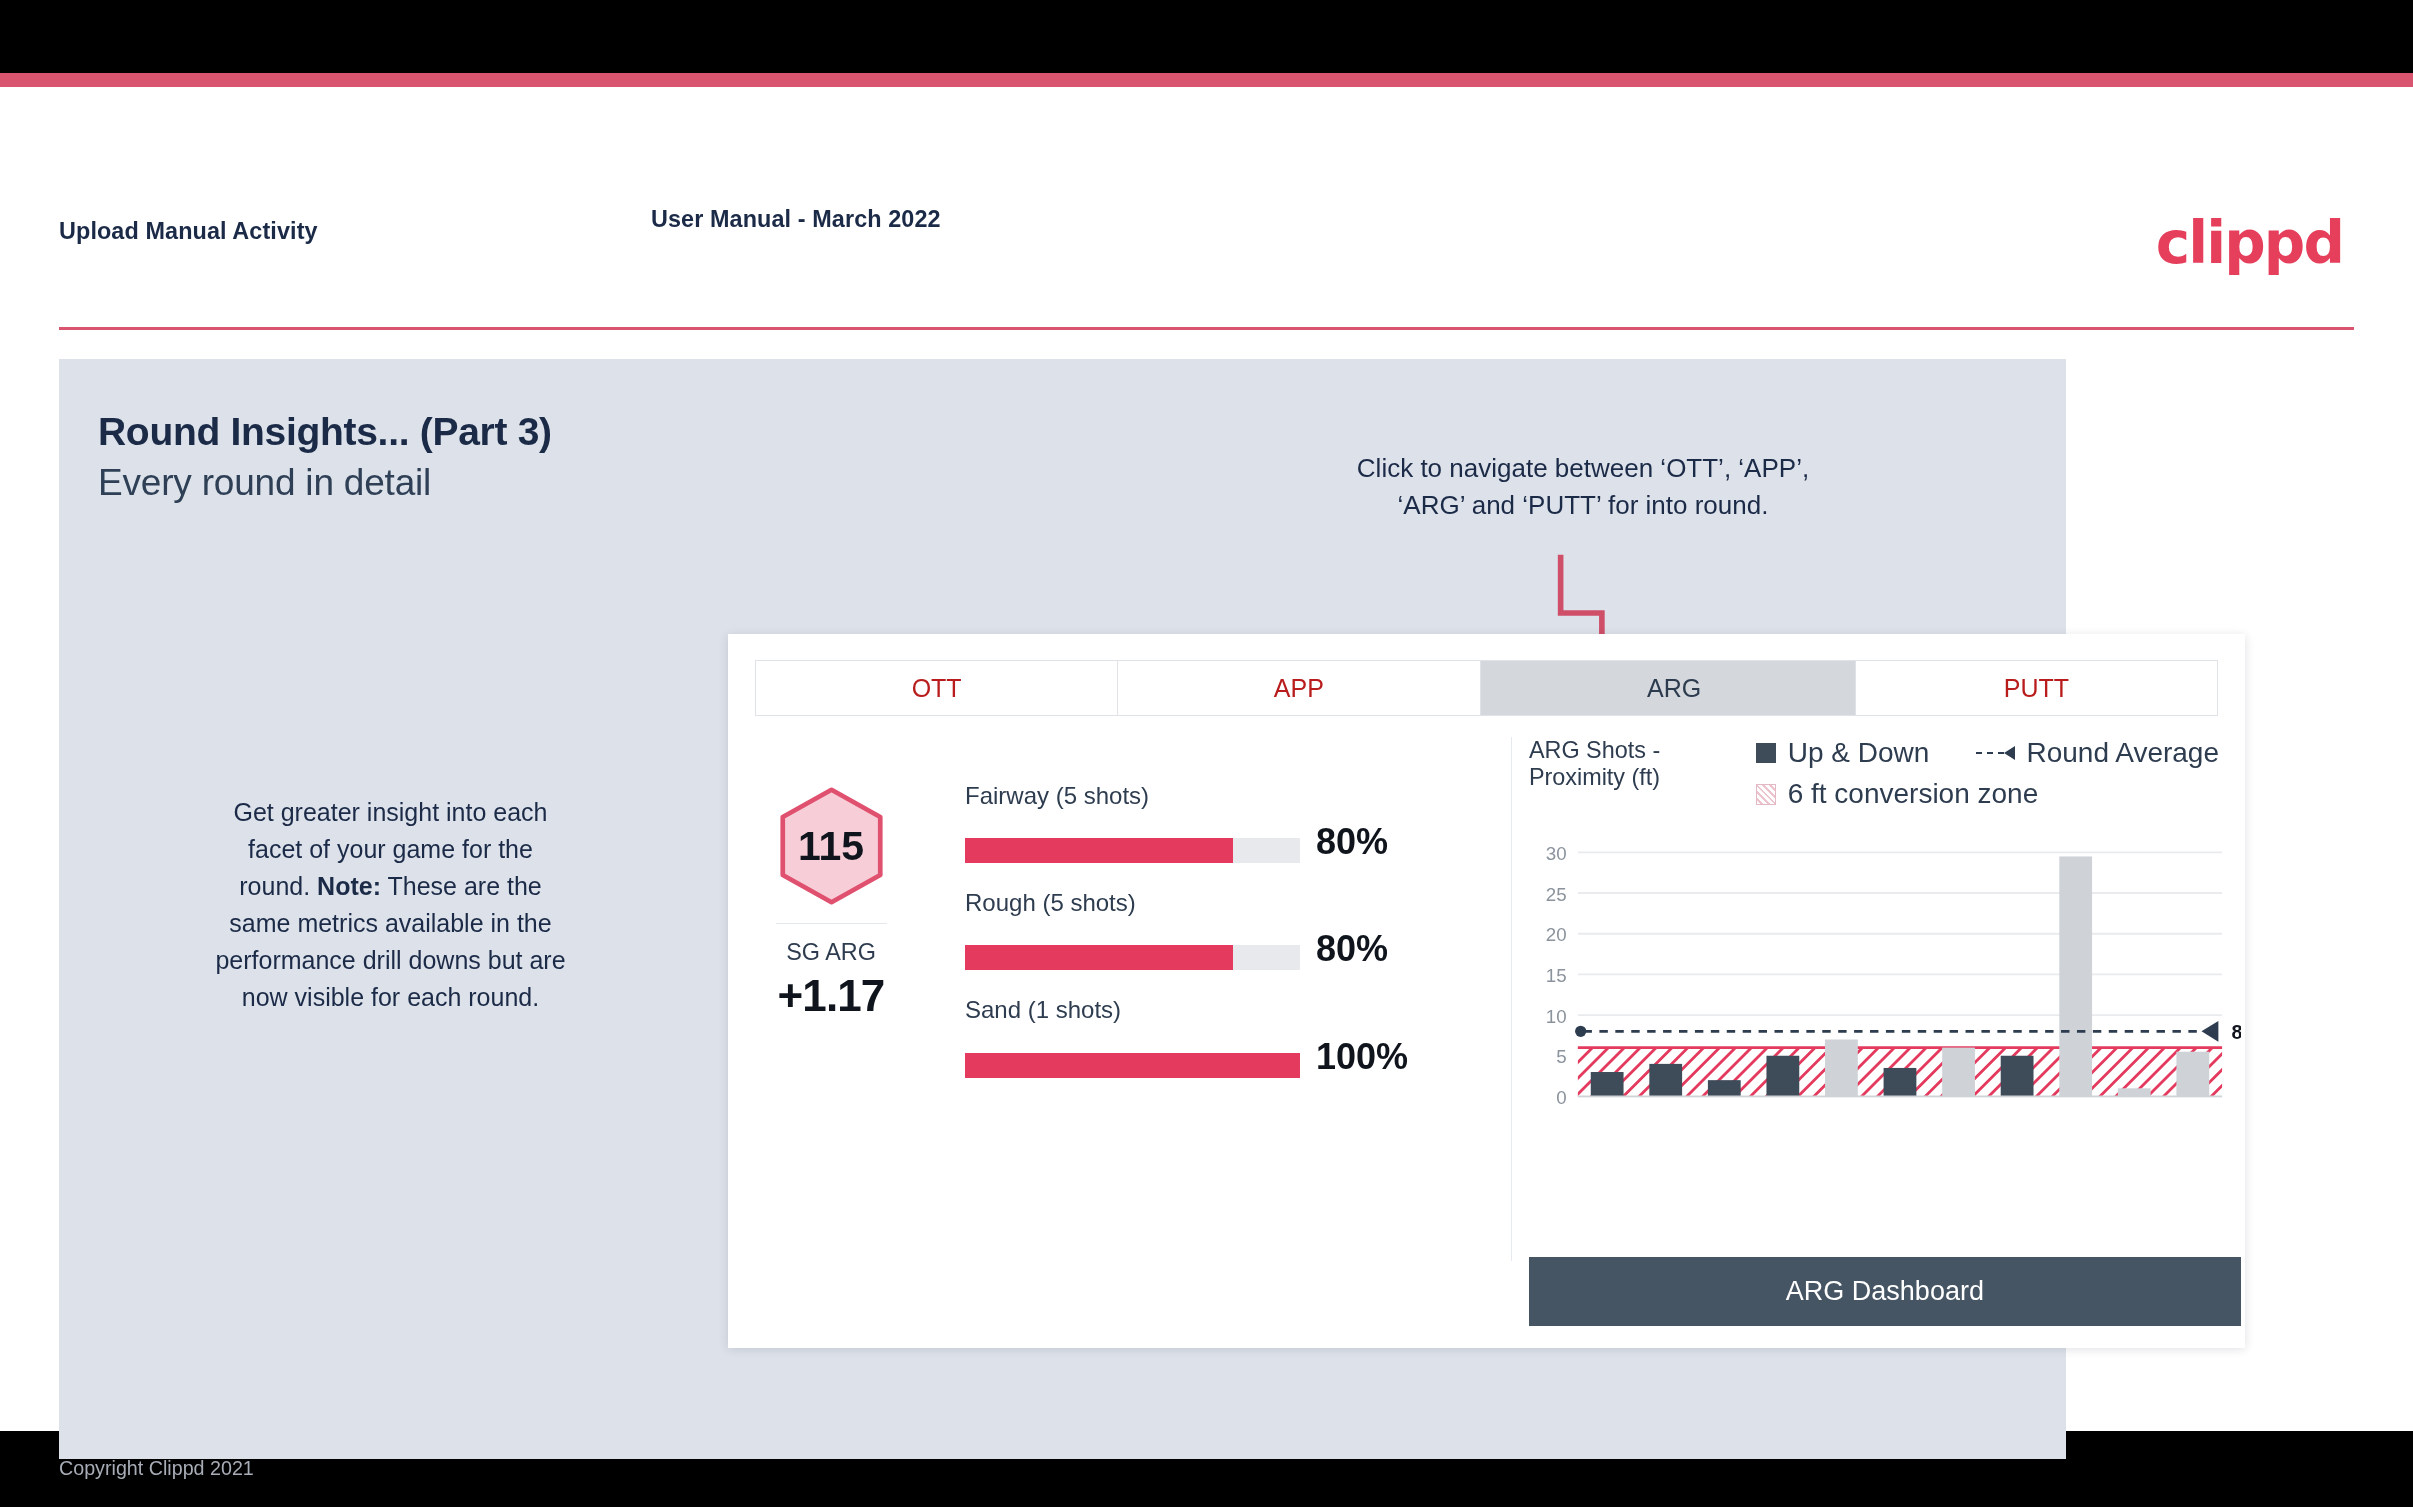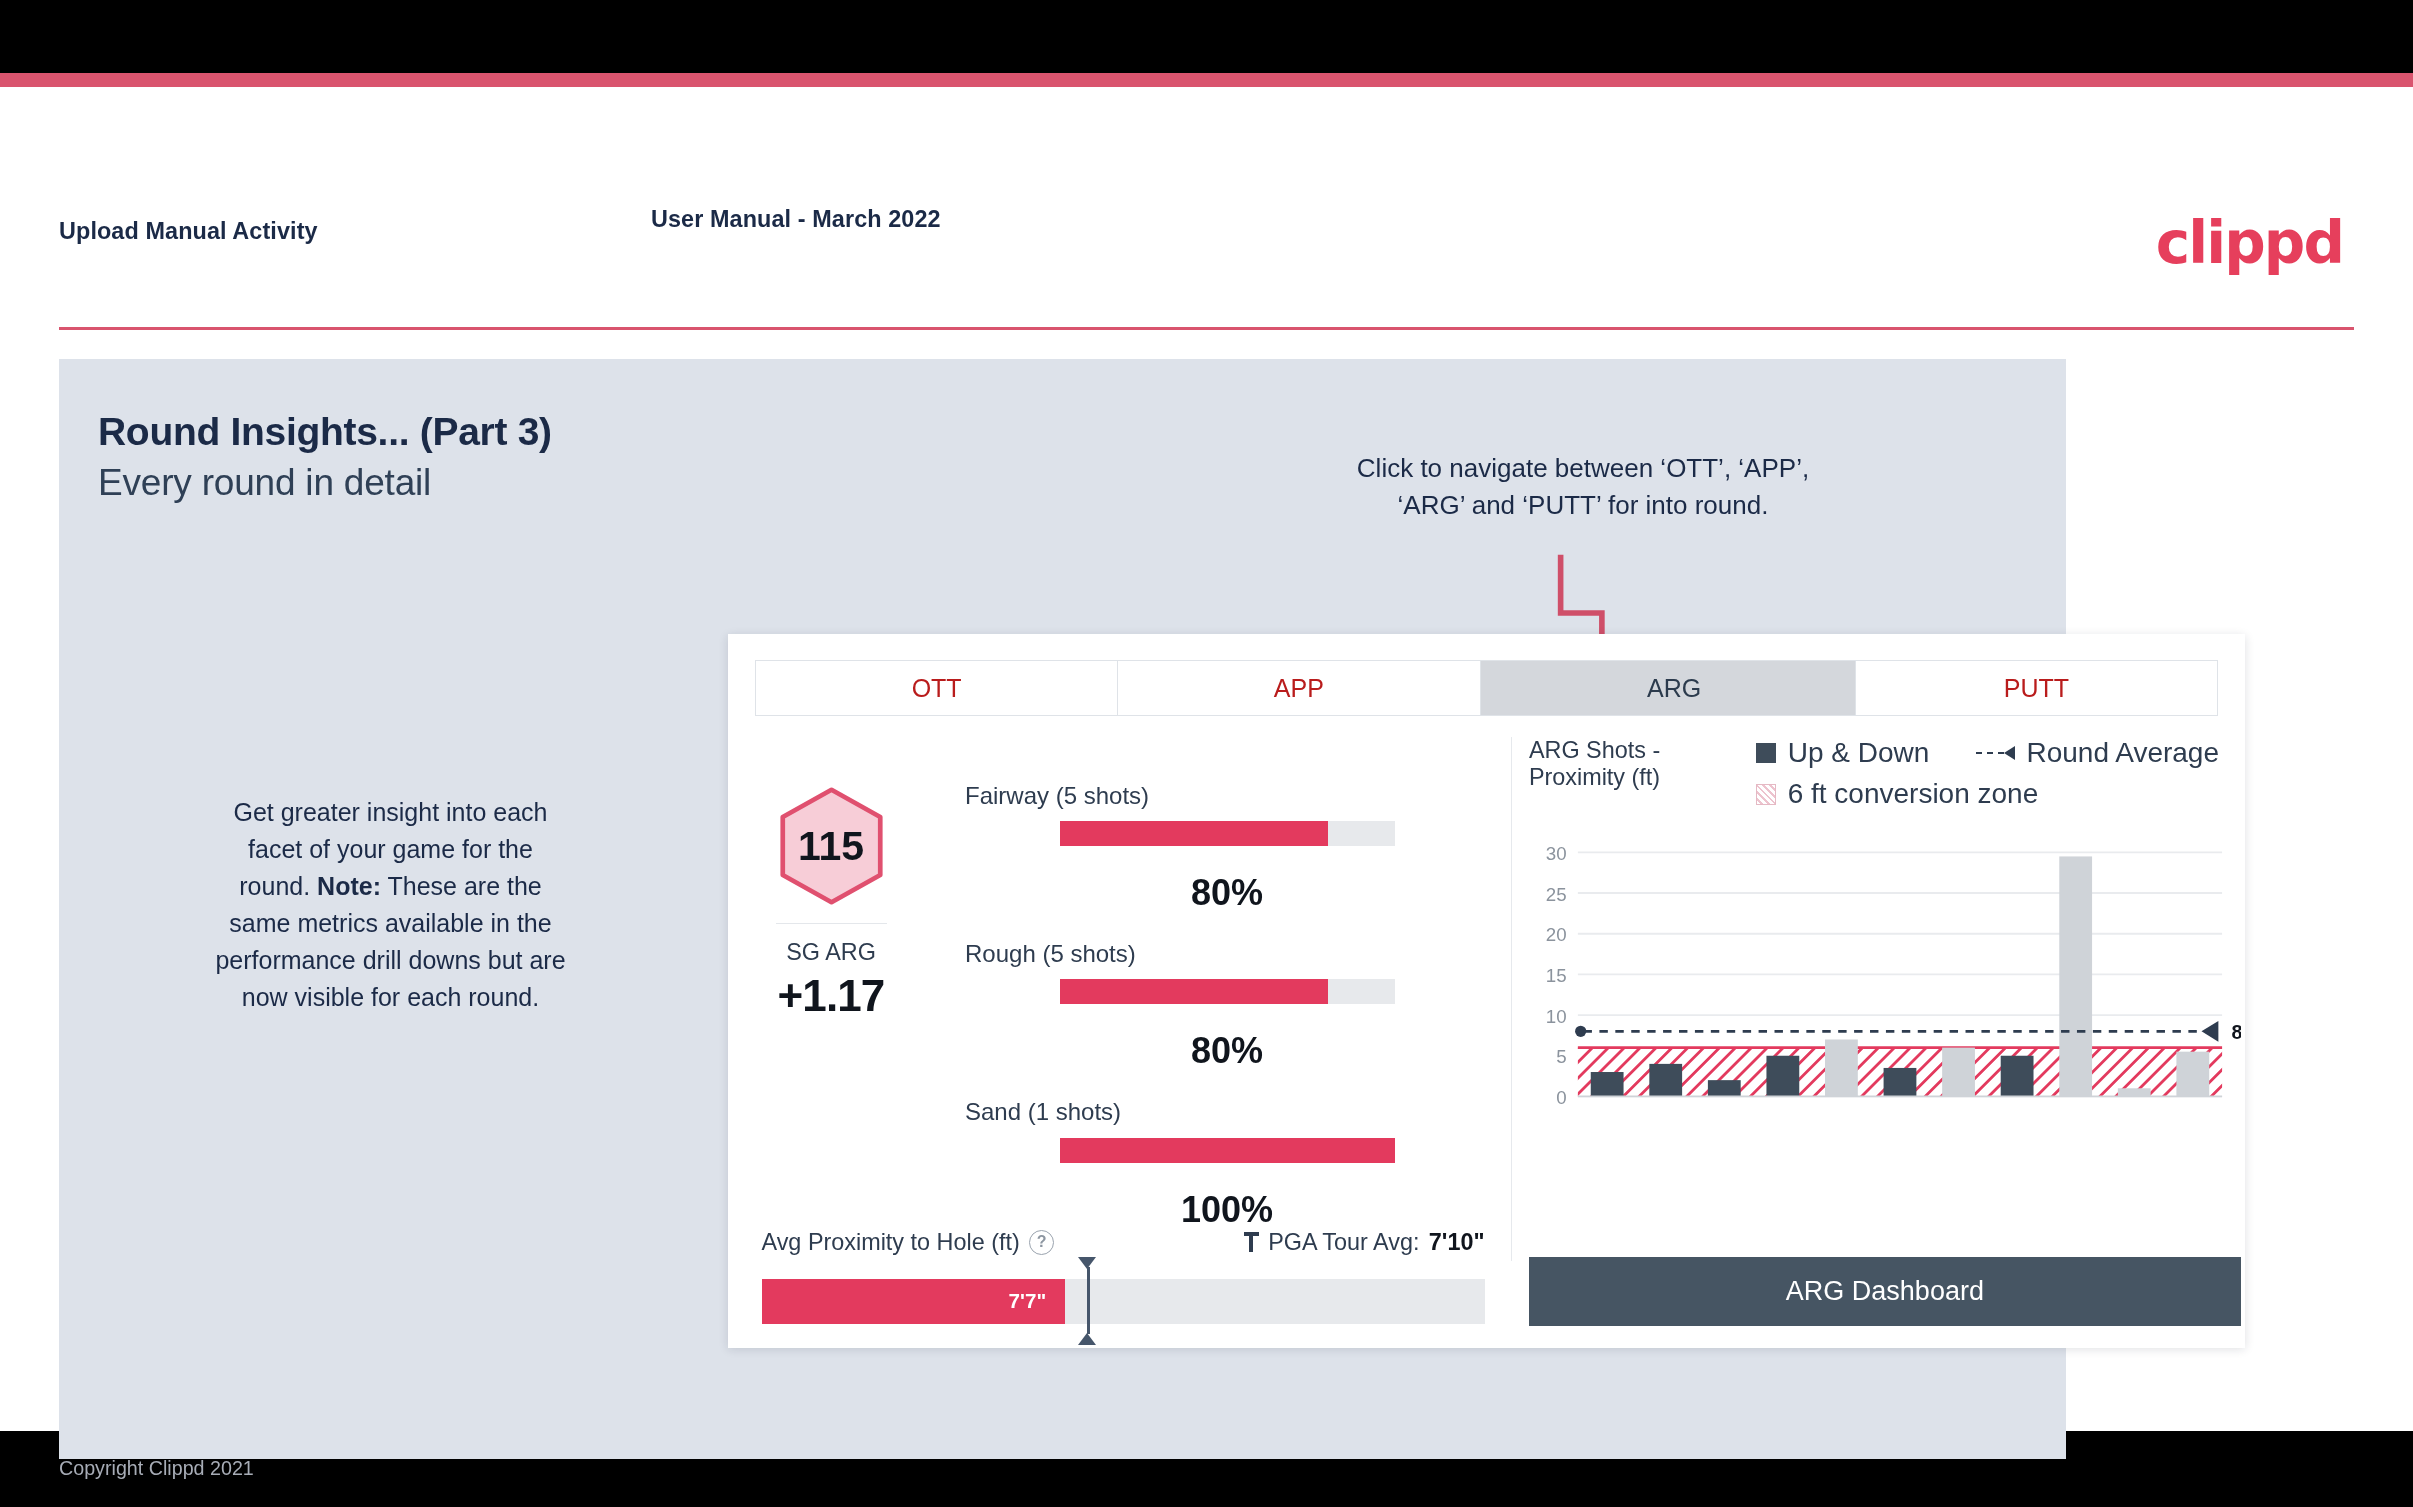--- a/index.html
+++ b/index.html
@@ -71,21 +71,21 @@
   .hex-val { position:absolute; inset:0; display:flex; align-items:center; justify-content:center;
              font-size:41px; font-weight:700; color:#10151d; }
   .sg-div { width:111px; height:0.9px; background:#e4e7eb; margin:17px auto 0; }
   .sg-label { font-size:23.4px; color:#2e3c4f; margin-top:15px; }
   .sg-value { font-size:44px; font-weight:700; color:#10151d; margin-top:5.6px; letter-spacing:-0.9px; }
 
   
   .conv { position:absolute; left:211px; top:45px; width:524px; }
   .conv-item { margin-bottom:26px; }
   .conv-name { font-size:24px; color:#2e3c4f; margin-bottom:11.2px; }
-  .conv-row { display:flex; align-items:center; gap:26px;flex-direction:column; }
+  .conv-row { display:flex; align-items:flex-end; gap:16px; }
   .track { width:335px; height:25px; background:#e7e9ec; position:relative; overflow:hidden; }
   .fill { height:100%; background:#e33a5e; }
   .pct { font-size:36px; font-weight:700; color:#10151d; }
 
   
   .prox { position:absolute; left:7.5px; bottom:-5.6px; width:723px; }
   .prox-top { display:flex; align-items:center; justify-content:space-between; height:32px; }
   .prox-left { display:flex; align-items:center; font-size:23.4px; color:#2e3c4f; }
   .prox-right { font-size:23.4px; color:#2e3c4f; display:flex; align-items:center; gap:9.4px; }
   .prox-right b { font-weight:700; color:#10151d; }
@@ -207,39 +207,20 @@
               <div class="conv-name">Sand (1 shots)</div>
               <div class="conv-row">
                 <div class="track">
                   <div class="fill" id="f2" style="width: 100%;"></div>
                 </div>
                 <div class="pct">100%</div>
               </div>
             </div>
           </div>
 
-          <div class="prox">
-            <div class="prox-top">
-              <div class="prox-left">
-                <span>Avg Proximity to Hole (ft)</span>
-                  <span class="qmark">?</span>
-              </div>
-              <div class="prox-right">
-                <span class="tee"></span>
-                <span>PGA Tour Avg:</span>
-                <b>7'10"</b>
-              </div>
-            </div>
-            <div class="prox-bar">
-              <div class="prox-fill" id="pfill" style="width: 42%;">
-                <span>7'7"</span>
-              </div>
-              <div class="prox-marker" id="pmark" style="left: 45%;"></div>
-            </div>
-          </div>
 
         </div>
 
         <div class="col-div"></div>
 
         <div class="col-right">
 
           <div class="chart-hdr">
             <div class="sec-label">ARG Shots - Proximity (ft)</div>
             <div class="legend-col">

